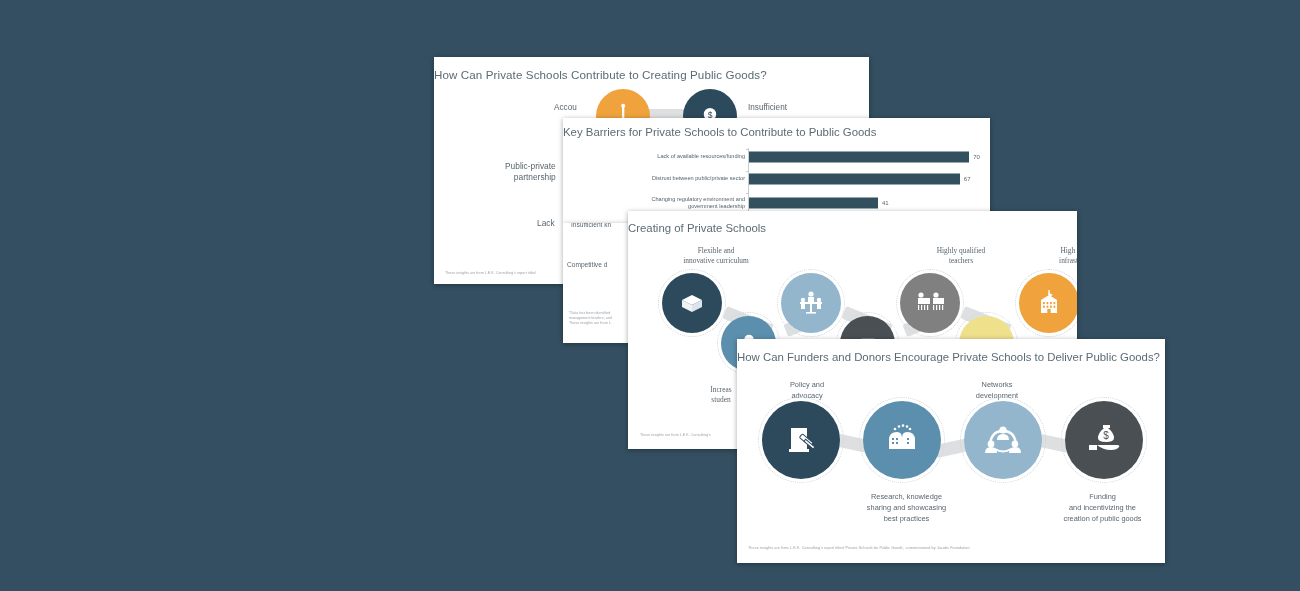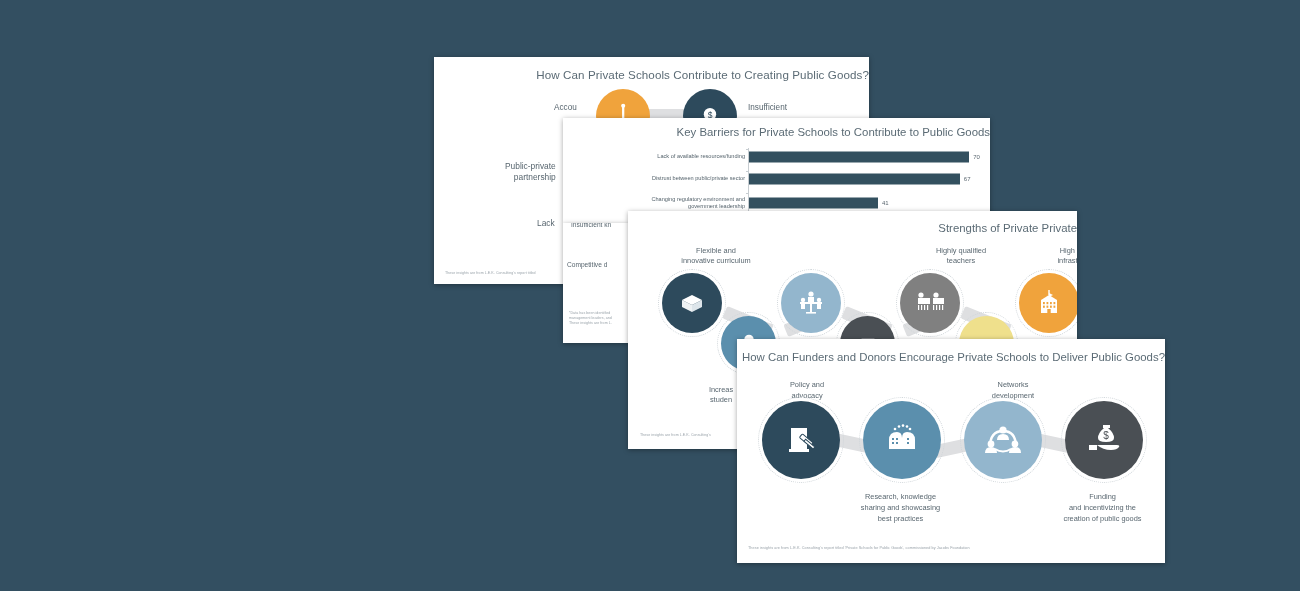--- a/index.html
+++ b/index.html
@@ -12,21 +12,21 @@
   .stage{position:absolute;inset:0;}
 
   .card{
     position:absolute;
     background:#ffffff;
     box-shadow:0 1px 5px rgba(0,0,0,.35);
     overflow:hidden;
   }
   .card-title{
     position:absolute;left:0;right:0;
-    text-align:right;
+    text-align:left;
     color:#5b6b75;
     font-weight:400;
     white-space:nowrap;
   }
 
   
   #card1{left:434px;top:57px;width:435px;height:227px;}
   #card1 .card-title{top:11px;font-size:11.6px;letter-spacing:.1px;}
 
   .c1-chain{position:absolute;left:0;top:24px;width:100%;height:70px;}
@@ -80,21 +80,21 @@
     color:#5a6770;font-size:6px;
   }
   .tick{position:absolute;left:183px;width:3px;height:1px;background:#c7cdd1;}
 
   
   #card3{left:628px;top:211px;width:449px;height:238px;}
   #card3 .card-title{top:11px;font-size:11.4px;}
 
   .s-label{
     position:absolute;color:#58666f;font-size:7.4px;line-height:10.2px;
-    text-align:center;white-space:nowrap;
+    text-align:center;white-space:nowrap;font-family:Liberation Serif, serif;
   }
 
   
   #card4{left:737px;top:339px;width:428px;height:224px;}
   #card4 .card-title{top:12px;font-size:11.4px;}
   .f-label{
     position:absolute;color:#58666f;font-size:7.4px;line-height:11px;
     text-align:center;white-space:nowrap;
   }
   .icon-svg{display:block;}
@@ -174,21 +174,21 @@
 
   <div class="card" style="left:563px;top:223px;width:66px;height:120px;">
     <div style="position:absolute;left:8px;top:-2px;color:#58666f;font-size:6.6px;white-space:nowrap;">Insufficient kn</div>
     <div style="position:absolute;left:4px;top:38px;color:#58666f;font-size:6.6px;white-space:nowrap;">Competitive d</div>
     <div class="footnote" style="left:6px;top:88px;line-height:5px;">
       *Data has been identified<br>management leaders, and<br>These insights are from L.
     </div>
   </div>
 
   <div class="card" id="card3">
-    <div class="card-title">Strengths of Private Private</div>
+    <div class="card-title">Creating of Private Schools</div>
 
     <div class="s-label" style="left:8px;top:35px;width:160px;">Flexible and<br>innovative curriculum</div>
     <div class="s-label" style="left:253px;top:35px;width:160px;">Highly qualified<br>teachers</div>
     <div class="s-label" style="left:371px;top:35px;width:160px;">High quality<br>infrastructure</div>
 
     <div class="connector" style="left:95px;top:104px;width:50px;transform:rotate(22deg);"></div>
     <div class="connector" style="left:156px;top:104px;width:50px;transform:rotate(-22deg);"></div>
     <div class="connector" style="left:214px;top:104px;width:50px;transform:rotate(22deg);"></div>
     <div class="connector" style="left:275px;top:104px;width:50px;transform:rotate(-22deg);"></div>
     <div class="connector" style="left:333px;top:104px;width:50px;transform:rotate(22deg);"></div>
@@ -286,21 +286,21 @@
   </div>
 
   <div class="card" id="card4">
     <div class="card-title">How Can Funders and Donors Encourage Private Schools to Deliver Public Goods?</div>
 
     <div class="connector" style="left:96px;top:100px;width:60px;transform:rotate(12deg);"></div>
     <div class="connector" style="left:197px;top:100px;width:60px;transform:rotate(-12deg);"></div>
     <div class="connector" style="left:297px;top:100px;width:60px;transform:rotate(12deg);"></div>
 
     <div class="f-label" style="left:0px;top:40px;width:140px;">Policy and<br>advocacy</div>
-    <div class="f-label" style="left:196px;top:40px;width:160px;">Networks<br>development</div>
+    <div class="f-label" style="left:180px;top:40px;width:160px;">Networks<br>development</div>
 
     <div class="node" style="left:25px;top:62px;width:78px;height:78px;background:#2d4a5c;">
       <div class="ring"></div>
       <svg class="icon-svg" width="40" height="40" viewBox="0 0 40 40">
         <rect x="10" y="8" width="16" height="22" fill="#fff"></rect>
         <rect x="8" y="29" width="20" height="3" fill="#fff"></rect>
         <g transform="rotate(40 24 20)">
           <rect x="18" y="17" width="14" height="4.6" rx="1" fill="#fff" stroke="#2d4a5c" stroke-width="1"></rect>
           <rect x="24" y="19" width="12" height="2.6" fill="#fff" stroke="#2d4a5c" stroke-width="1"></rect>
         </g>
@@ -348,19 +348,19 @@
       <div class="ring"></div>
       <svg class="icon-svg" width="42" height="42" viewBox="0 0 42 42">
         <rect x="20" y="6" width="7" height="3" fill="#fff"></rect>
         <path d="M21 9 q-6 5 -6 10 q0 4 8 4 q8 0 8 -4 q0 -5 -6 -10 z" fill="#fff"></path>
         <text x="23" y="20" font-size="10" font-family="Liberation Sans, sans-serif" fill="#4a4f54" text-anchor="middle">$</text>
         <path d="M6 26 l8 0 l0 5 l-8 0 z" fill="#fff"></path>
         <path d="M14 26 q6 5 14 5 q6 0 8 -3 q1 -2 -2 -2 l-12 0" fill="#fff"></path>
       </svg>
     </div>
 
-    <div class="f-label" style="left:86px;top:152px;width:155px;">Research, knowledge<br>sharing and showcasing<br>best practices</div>
+    <div class="f-label" style="left:92px;top:152px;width:155px;">Research, knowledge<br>sharing and showcasing<br>best practices</div>
     <div class="f-label" style="left:288px;top:152px;width:155px;">Funding<br>and incentivizing the<br>creation of public goods</div>
 
     <div class="footnote" style="left:11px;top:207px;font-size:3.8px;">These insights are from L.E.K. Consulting's report titled 'Private Schools for Public Goods', commissioned by Jacobs Foundation</div>
   </div>
 
 </div>
 
 </body></html>

